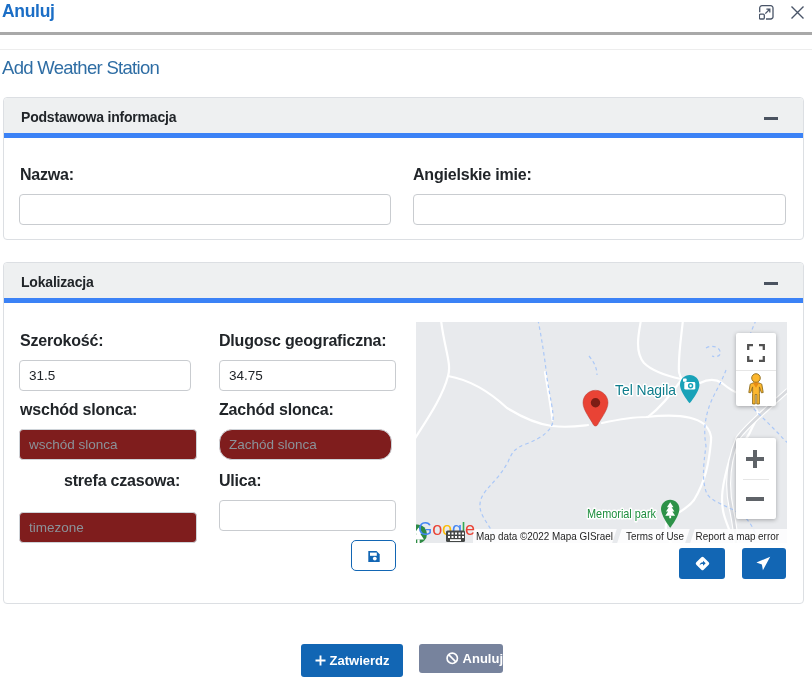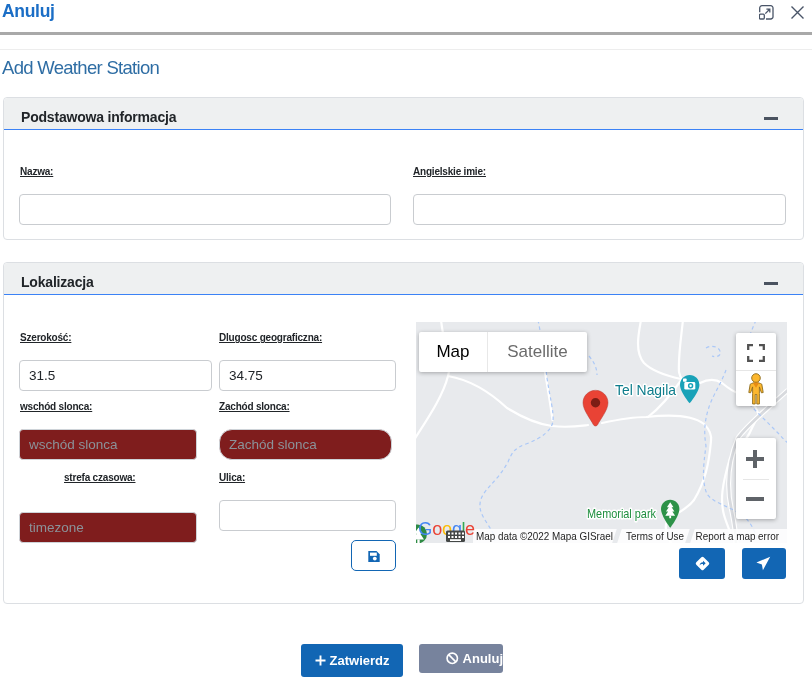--- a/index.html
+++ b/index.html
@@ -3,24 +3,24 @@
 <meta charset="utf-8">
 <style>
   * { margin:0; padding:0; box-sizing:border-box; }
   html,body { width:812px; height:678px; background:#fff; font-family:"Liberation Sans", sans-serif; position:relative; overflow:hidden; }
   .abs { position:absolute; }
   .title { left:2px; top:1px; font-size:17.5px; font-weight:700; letter-spacing:-0.3px; color:#1b6ec6; }
   .topline { left:0; top:31.7px; width:812px; height:3.7px; background:#a9a9a9; }
   .subline { left:0; top:49px; width:812px; height:1px; background:#ededed; }
   .h2 { left:2px; top:57px; font-size:18.5px; font-weight:400; letter-spacing:-0.7px; color:#2e6da4; }
   .panel { left:3px; width:801px; background:#fff; border:1px solid #dcdfe3; border-radius:4px; }
-  .panel-h { position:absolute; left:0; top:0; right:0; height:32px; background:#eef0f1; border-bottom:1px solid #3b82f6; border-radius:4px 4px 0 0; }
+  .panel-h { position:absolute; left:0; top:0; right:0; height:40px; background:#eef0f1; border-bottom:5px solid #3b82f6; border-radius:4px 4px 0 0; }
   .panel-h .pt { position:absolute; left:17px; top:10.5px; font-size:14px; font-weight:700; letter-spacing:-0.2px; color:#212529; }
   .panel-h .minus { position:absolute; right:25px; top:19px; width:14px; height:2.5px; background:#4a5360; }
-  .lbl { font-size:10px; font-weight:700; letter-spacing:-0.2px; color:#212529; position:absolute;text-decoration:underline; }
+  .lbl { font-size:16px; font-weight:700; letter-spacing:-0.2px; color:#212529; position:absolute; }
   .inp { position:absolute; height:31px; border:1px solid #c9ccd0; border-radius:4px; background:#fff; font-size:13.5px; color:#212529; padding:0 9px; display:flex; align-items:center; }
   .inp.dis { background:#7f1d1d; border-color:#ced3d8; color:#8b9299; }
   .btn { position:absolute; height:31px; border-radius:3px; color:#fff; font-size:14px; font-weight:700; display:flex; align-items:center; justify-content:center; }
   .blue { background:#1266b4; }
   .gray { background:#77839d;justify-content:flex-end; }
 </style>
 </head>
 <body>
   <div class="abs title">Anuluj</div>
   <svg class="abs" style="left:758.5px; top:4.5px;" width="16" height="16" viewBox="0 0 16 16" fill="none" stroke="#4a5568" stroke-width="1.3">
@@ -47,21 +47,21 @@
   <div class="inp" style="left:413px; top:194px; width:373px;"></div>
 
   <div class="abs panel" style="top:262px; height:342px;">
     <div class="panel-h">
       <span class="pt">Lokalizacja</span>
       <span class="minus"></span>
     </div>
   </div>
   <div class="lbl" style="left:20px; top:332px;">Szerokość:</div>
   <div class="lbl" style="left:219px; top:332px;">Dlugosc geograficzna:</div>
-  <div class="inp" style="left:19px; top:360px; width:193px;">31.5</div>
+  <div class="inp" style="left:19px; top:360px; width:172px;">31.5</div>
   <div class="inp" style="left:219px; top:360px; width:177px;">34.75</div>
   <div class="lbl" style="left:20px; top:401px;">wschód slonca:</div>
   <div class="lbl" style="left:219px; top:401px;">Zachód slonca:</div>
   <div class="inp dis" style="left:19px; top:429px; width:178px;">wschód slonca</div>
   <div class="inp dis" style="left:219px; top:429px; width:173px;border-radius:13px;">Zachód slonca</div>
   <div class="lbl" style="left:20px; top:472px;margin-left:44px;">strefa czasowa:</div>
   <div class="lbl" style="left:219px; top:472px;">Ulica:</div>
   <div class="inp dis" style="left:19px; top:512px; width:178px;">timezone</div>
   <div class="inp" style="left:219px; top:500px; width:177px;"></div>
 
@@ -153,24 +153,20 @@
         <rect x="34" y="217.2" width="11" height="1.8"></rect>
       </g>
 
       <g font-family="Liberation Sans, sans-serif" font-size="11" fill="#1f1f1f">
         <text x="60" y="217.5" textLength="137" lengthAdjust="spacingAndGlyphs">Map data ©2022 Mapa GISrael</text>
         <text x="210" y="217.5" textLength="58" lengthAdjust="spacingAndGlyphs">Terms of Use</text>
         <text x="279.5" y="217.5" textLength="83.5" lengthAdjust="spacingAndGlyphs">Report a map error</text>
       </g>
     </svg>
 
-    <div style="position:absolute; left:3px; top:10px; width:168px; height:40px; background:#fff; box-shadow:0 1px 4px rgba(0,0,0,0.3); border-radius:2px; display:flex;">
-      <div style="width:69px; text-align:center; line-height:40px; font-size:17px; color:#000; font-weight:500; border-right:1px solid #e8e8e8;">Map</div>
-      <div style="flex:1; text-align:center; line-height:40px; font-size:17px; color:#6b6b6b;">Satellite</div>
-    </div>
 
     <div style="position:absolute; left:319.5px; top:11px; width:40px; height:73px; background:#fff; box-shadow:0 1px 4px rgba(0,0,0,0.3); border-radius:2px;">
       <svg style="position:absolute; left:11px; top:11px;" width="18" height="18" viewBox="0 0 18 18" fill="none" stroke="#525252" stroke-width="2.3">
         <path d="M1.2,6 V1.2 H6 M12,1.2 H16.8 V6 M16.8,12 V16.8 H12 M6,16.8 H1.2 V12"></path>
       </svg>
       <div style="position:absolute; left:0; top:36.5px; width:40px; height:1px; background:#e6e6e6;"></div>
       <svg style="position:absolute; left:11px; top:40px;" width="18" height="32" viewBox="0 0 18 32">
         <g stroke="#8f6c1c" stroke-width="0.9" fill="#fcb72e">
           <circle cx="9" cy="5" r="4.3"></circle>
           <path d="M3.2,11.2 L1.8,19.5 L3.6,19.8 L5.6,13.9 L5.6,20.5 L5.6,31 H8.2 V21.5 H9.8 V31 H12.4 L12.4,20.5 L12.4,13.9 L14.4,19.8 L16.2,19.5 L14.8,11.2 C13,10.1 11,9.6 9,9.6 C7,9.6 5,10.1 3.2,11.2 Z"></path>

